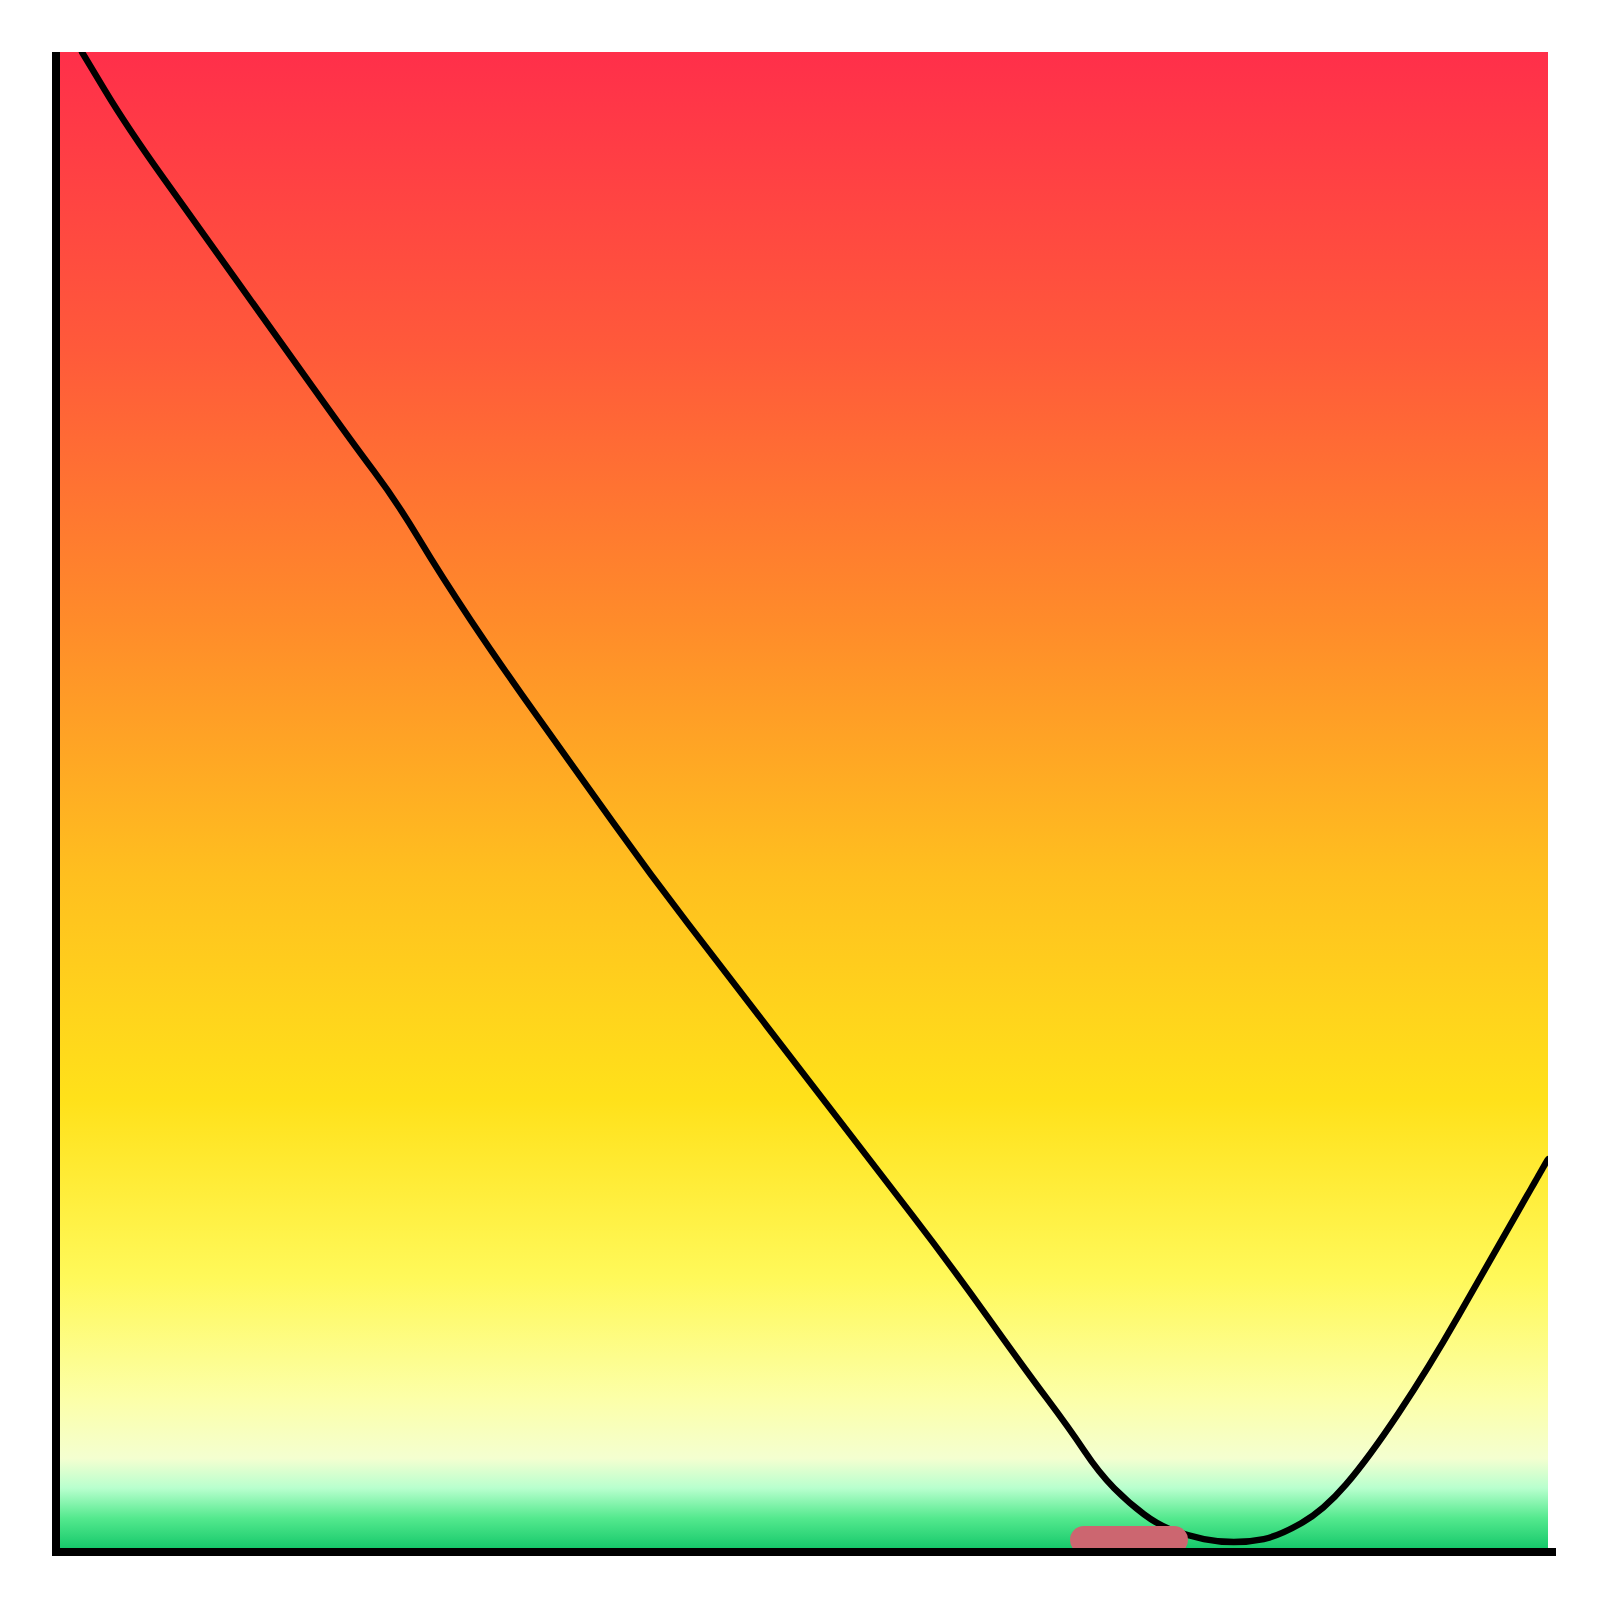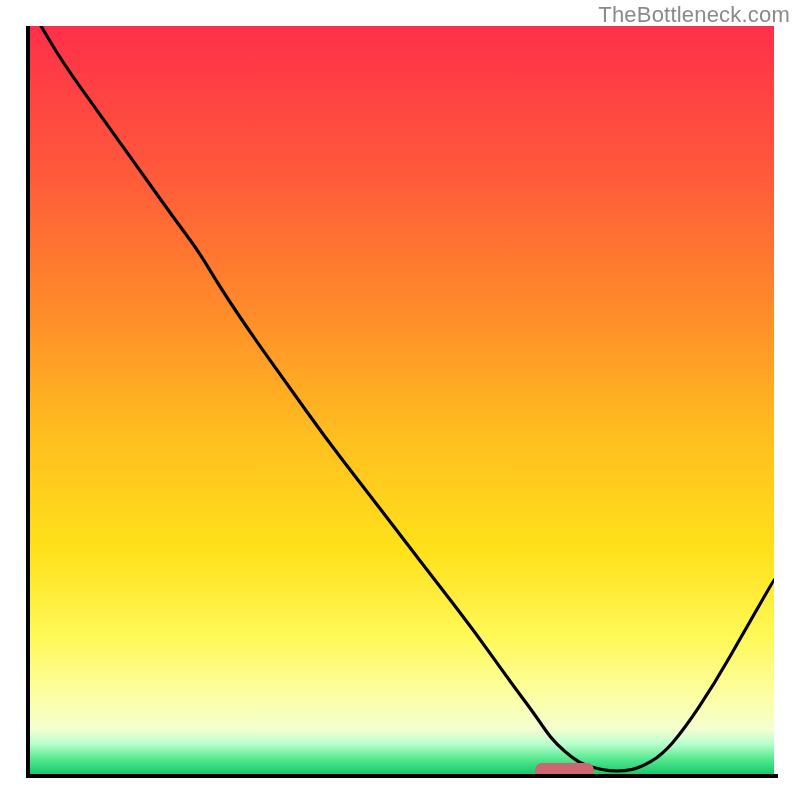--- a/index.html
+++ b/index.html
@@ -92,14 +92,13 @@
     <svg id="curve-svg" class="plot-svg" viewBox="0 0 748 748" preserveAspectRatio="none">
       <path id="curve-path" d="M 14.96 0.00 Q 14.96 0.00 26.18 18.70 Q 37.40 37.40 56.10 63.58 Q 74.80 89.76 93.50 115.94 Q 112.20 142.12 130.90 168.30 Q 149.60 194.48 160.82 209.44 Q 172.04 224.40 183.26 243.10 Q 194.48 261.80 209.44 284.24 Q 224.40 306.68 243.10 332.86 Q 261.80 359.04 280.50 385.22 Q 299.20 411.40 317.90 435.71 Q 336.60 460.02 355.30 484.33 Q 374.00 508.64 392.70 532.95 Q 411.40 557.26 430.10 581.57 Q 448.80 605.88 467.50 632.06 Q 486.20 658.24 497.42 673.20 Q 508.64 688.16 516.12 699.38 Q 523.60 710.60 531.08 718.08 Q 538.56 725.56 546.04 731.17 Q 553.52 736.78 561.00 739.40 Q 568.48 742.02 575.96 743.51 Q 583.44 745.01 590.92 745.01 Q 598.40 745.01 605.88 743.51 Q 613.36 742.02 624.58 735.66 Q 635.80 729.30 647.02 716.21 Q 658.24 703.12 673.20 680.68 Q 688.16 658.24 703.12 632.06 Q 718.08 605.88 733.04 579.70 T 748.00 553.52" fill="none" stroke="#000000" stroke-width="3.2" stroke-linejoin="round" stroke-linecap="round"></path>
     </svg>
 
     <div id="opt-marker" class="marker" style="left: 508.64px; width: 59.84px; top: 737.26px; background: rgb(204, 102, 112);"></div>
   </div>
 
   <div class="axis-line axis-left"></div>
   <div class="axis-line axis-bottom"></div>
 
-  <div class="watermark">TheBottleneck.com</div>
 </div>
 
 </body></html>

